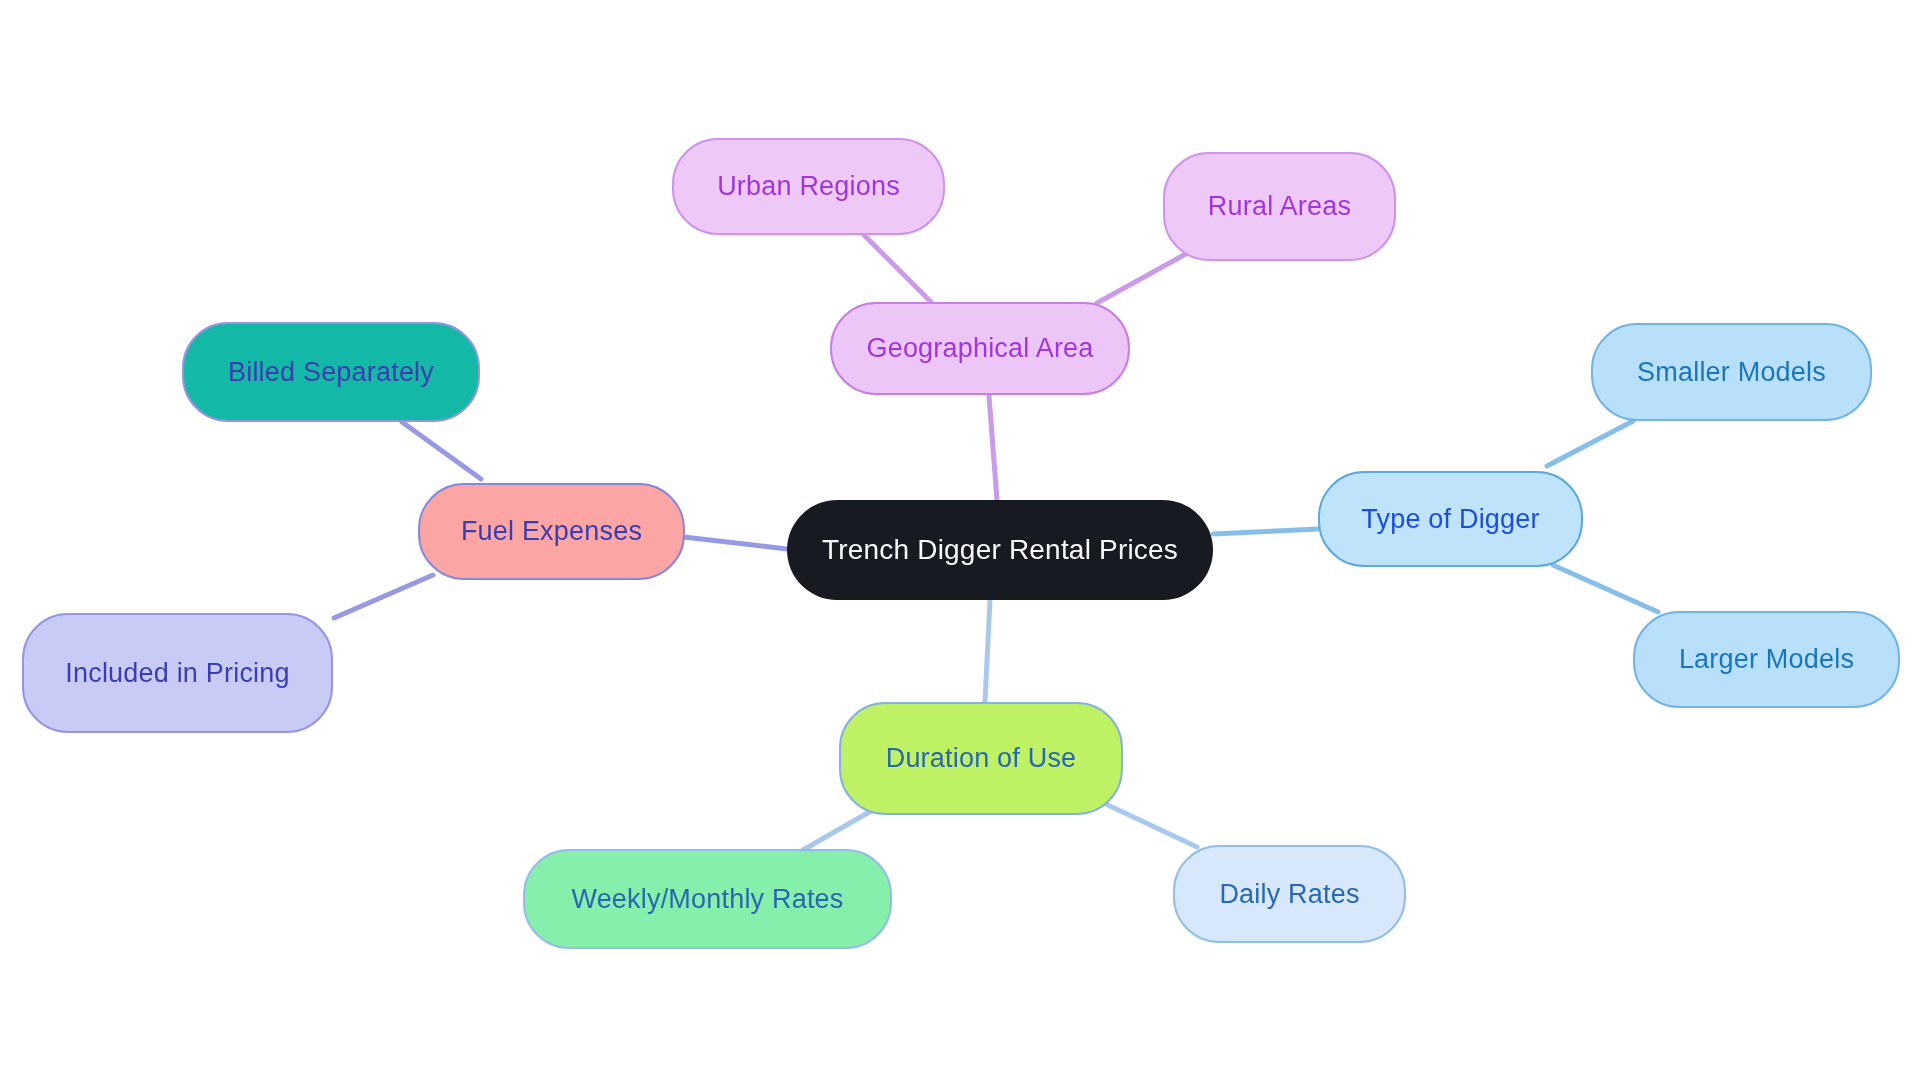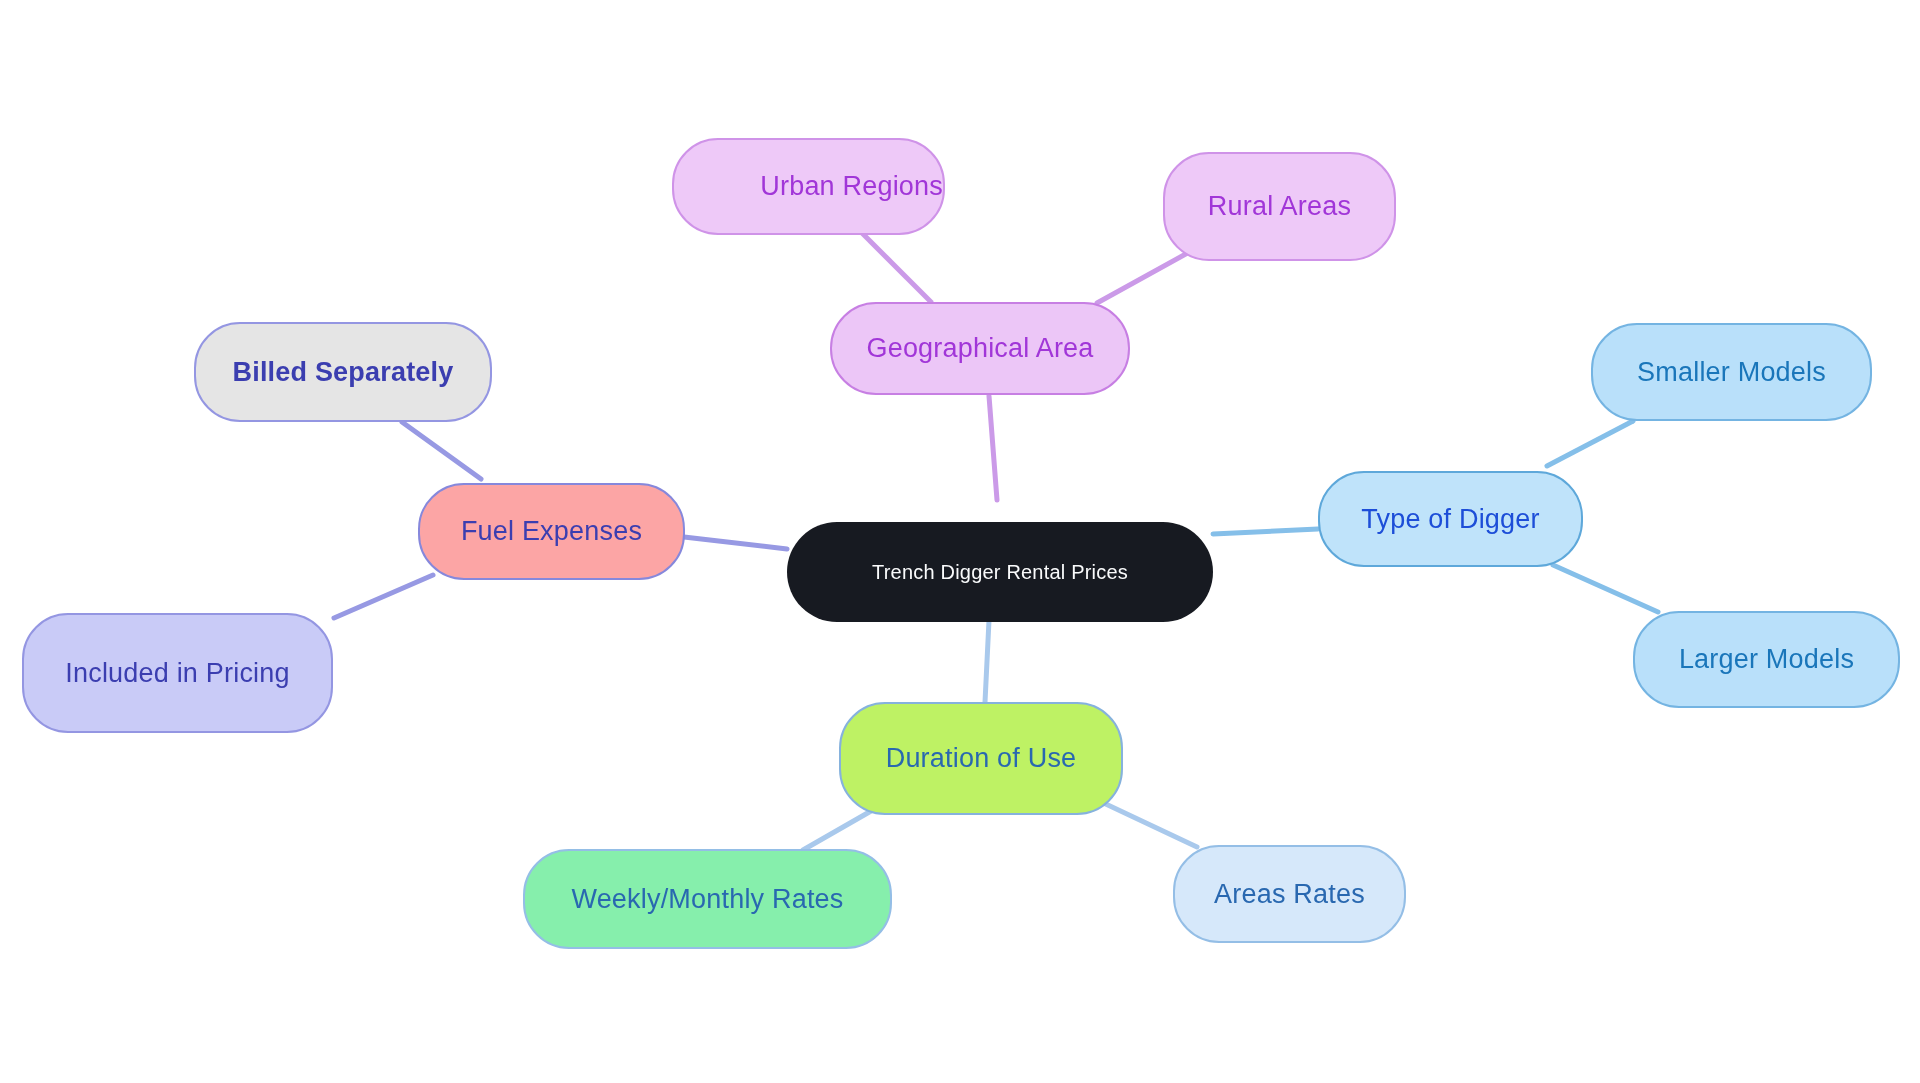--- a/index.html
+++ b/index.html
@@ -31,24 +31,23 @@
     border-radius: 46px;
     font-size: 27px;
     font-weight: 500;
     letter-spacing: 0.2px;
     white-space: nowrap;
     cursor: pointer;
   }
   .node--center {
     border: none;
     border-radius: 50px;
-    font-size: 20px;
+    font-size: 28px;
     font-weight: 400;
     z-index: 3;
-    margin-top: 22px;
   }
 </style>
 </head>
 <body style="background: rgb(255, 255, 255);">
 
 <div class="canvas">
 
   <svg class="edges">
 
     <line x1="989" y1="396" x2="997" y2="500" stroke-width="5" stroke-linecap="round" stroke="#cb9ae8"></line>
@@ -68,31 +67,31 @@
     <line x1="1093" y1="798" x2="1197" y2="847" stroke-width="5" stroke-linecap="round" stroke="#a9c9ec"></line>
   </svg>
 
   <div class="node node--center" style="left: 787px; top: 500px; width: 426px; height: 100px; background: rgb(23, 26, 33); color: rgb(250, 251, 252);">
     <span>Trench Digger Rental Prices</span>
   </div>
 
   <div class="node" style="left: 830px; top: 302px; width: 300px; height: 93px; background: rgb(236, 198, 247); border-color: rgb(199, 127, 227); color: rgb(161, 54, 216);">
     <span>Geographical Area</span>
   </div>
-  <div class="node" style="left: 672px; top: 138px; width: 273px; height: 97px; background: rgb(238, 201, 248); border-color: rgb(207, 147, 232); color: rgb(161, 54, 216); justify-content: flex-end;">
+  <div class="node" style="left: 672px; top: 138px; width: 273px; height: 97px; background: rgb(238, 201, 248); border-color: rgb(207, 147, 232); color: rgb(161, 54, 216);">
     <span>Urban Regions</span>
   </div>
   <div class="node" style="left: 1163px; top: 152px; width: 233px; height: 109px; background: rgb(238, 201, 248); border-color: rgb(207, 147, 232); color: rgb(161, 54, 216);">
     <span>Rural Areas</span>
   </div>
 
   <div class="node" style="left: 418px; top: 483px; width: 267px; height: 97px; background: #fca5a5; border-color: rgb(134, 136, 220); color: rgb(59, 62, 176);">
     <span>Fuel Expenses</span>
   </div>
-  <div class="node" style="left: 194px; top: 322px; width: 298px; height: 100px; background: #e5e5e5; border-color: rgb(148, 150, 226); color: rgb(59, 62, 176); font-weight: bold;">
+  <div class="node" style="left: 182px; top: 322px; width: 298px; height: 100px; background: #14b8a6; border-color: rgb(148, 150, 226); color: rgb(59, 62, 176);">
     <span>Billed Separately</span>
   </div>
   <div class="node" style="left: 22px; top: 613px; width: 311px; height: 120px; background: rgb(201, 203, 247); border-color: rgb(148, 150, 226); color: rgb(59, 62, 176);">
     <span>Included in Pricing</span>
   </div>
 
   <div class="node" style="left: 1318px; top: 471px; width: 265px; height: 96px; background: rgb(191, 227, 250); border-color: rgb(94, 168, 218); color: #1d4ed8;">
     <span>Type of Digger</span>
   </div>
   <div class="node" style="left: 1591px; top: 323px; width: 281px; height: 98px; background: rgb(185, 224, 250); border-color: rgb(116, 180, 226); color: rgb(26, 118, 186);">
@@ -102,16 +101,16 @@
     <span>Larger Models</span>
   </div>
 
   <div class="node" style="left: 839px; top: 702px; width: 284px; height: 113px; background: #bef264; border-color: rgb(134, 178, 221); color: rgb(41, 104, 176);">
     <span>Duration of Use</span>
   </div>
   <div class="node" style="left: 523px; top: 849px; width: 369px; height: 100px; background: #86efac; border-color: rgb(148, 190, 230); color: rgb(41, 104, 176);">
     <span>Weekly/Monthly Rates</span>
   </div>
   <div class="node" style="left: 1173px; top: 845px; width: 233px; height: 98px; background: rgb(214, 232, 250); border-color: rgb(148, 190, 230); color: rgb(41, 104, 176);">
-    <span>Areas Rates</span>
+    <span>Daily Rates</span>
   </div>
 
 </div>
 
 </body></html>

